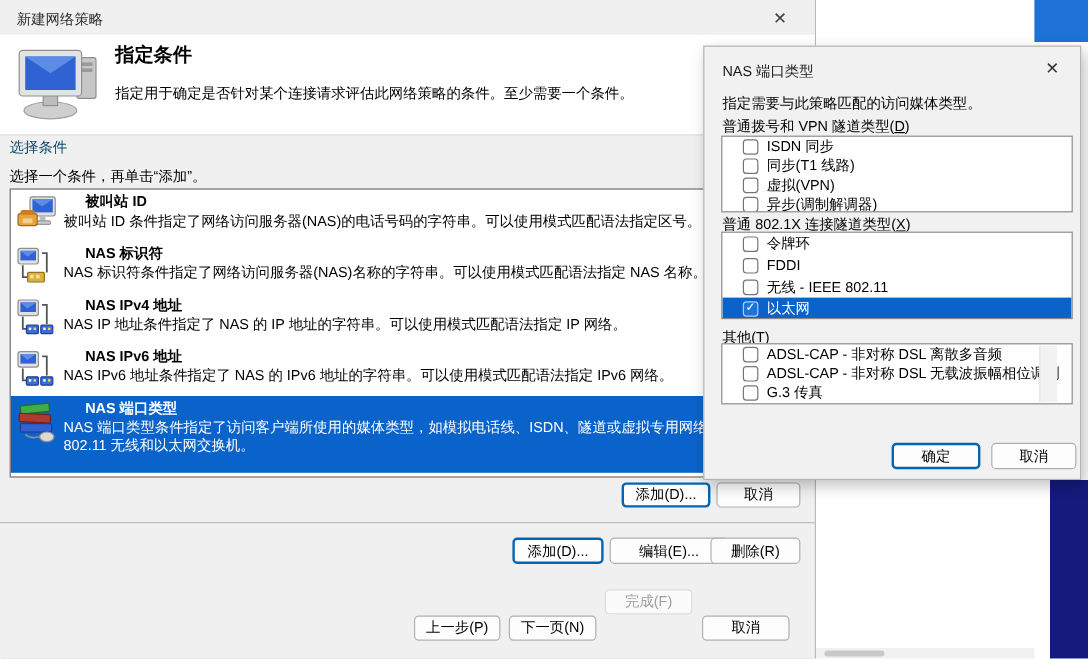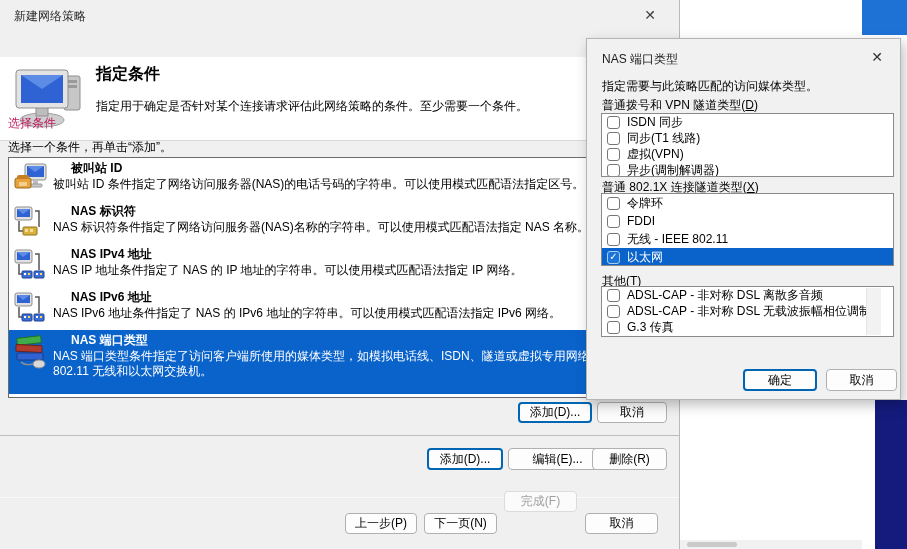--- a/index.html
+++ b/index.html
@@ -16,26 +16,26 @@
 
   
   .wizard { position:absolute; left:0; top:0; width:679px; height:549px; background:#f0f0f0;
             box-shadow:1px 0 0 #b9b9b9; }
   .wiz-titlebar { position:absolute; left:0; top:0; width:100%; height:29px; background:#f0f0f0; }
   .wiz-title { position:absolute; left:14px; top:8px; font-size:12px; color:#2b2b2b; }
   .wiz-close { position:absolute; left:634px; top:3px; width:32px; height:23px; display:flex;
                align-items:center; justify-content:center; font-size:14px; color:#404040; cursor:default; }
 
   .wiz-header { position:absolute; left:0; top:29px; width:100%; height:84px; background:#ffffff;
-                border-bottom:1px solid #d9d9d9;margin-top:28px; }
+                border-bottom:1px solid #d9d9d9; }
   .wiz-header-icon { position:absolute; left:12px; top:7px; }
   .wiz-h1 { position:absolute; left:96px; top:7px; font-size:16px; font-weight:bold; color:#000; }
   .wiz-desc { position:absolute; left:96px; top:41px; font-size:12px; color:#000; }
 
-  .sel-title { position:absolute; left:8px; top:115px; font-size:12px; color:#be185d; }
+  .sel-title { position:absolute; left:8px; top:115px; font-size:12px; color:#0c4a6e; }
   .sel-instruction { position:absolute; left:8px; top:139px; font-size:12px; color:#000; }
 
   .listbox { position:absolute; left:8px; top:157px; width:652px; height:241px; background:#fff;
              border:1px solid #6b6b6b; overflow:hidden; }
   .cond-row { display:flex; align-items:flex-start; height:43px; padding:3px 4px 0 4px; cursor:default; }
   .cond-row.tall { height:64px; }
   .cond-row.sel { background:#0a63cb; color:#fff; }
   .cond-icon { width:40px; flex:0 0 40px; padding-top:1px; }
   .cond-text { flex:1; overflow:hidden; }
   .cond-name { font-size:12px; font-weight:bold; line-height:14px; margin-bottom:2px;margin-left:18px; }
@@ -72,21 +72,21 @@
                align-items:center; justify-content:center; font-size:14px; color:#333; }
   .nas-instruction { position:absolute; left:15px; top:39px; font-size:12px; color:#000; }
   .nas-label { position:absolute; left:15px; font-size:12px; color:#000; }
   .nas-label u { text-decoration:underline; }
   .lbl1 { top:58px; } .lbl2 { top:140px; } .lbl3 { top:234px; }
   .nas-box { position:absolute; left:14px; width:293px; background:#fff; border:1px solid #8a8a8a;
              overflow:hidden; }
   .box1 { top:74px; height:64px; }
   .box2 { top:154px; height:73px; }
   .box3 { top:247px; height:51px; }
-  .nas-item { display:flex; align-items:center; padding-left:5px; gap:7px; font-size:12px; color:#000;
+  .nas-item { display:flex; align-items:center; padding-left:17px; gap:7px; font-size:12px; color:#000;
               height:16px; cursor:default; }
   .box2 .nas-item { height:18px; }
   .cb { width:13px; height:13px; flex:0 0 13px; background:#fff; border:1px solid #767676;
         border-radius:3px; display:flex; align-items:center; justify-content:center;
         font-size:10px; line-height:10px; color:transparent; }
   .nas-item.checked { background:#0a63cb; color:#fff; }
   .nas-item.checked .cb { background:#1b74d8; border-color:#a9cdf2; color:#fff; }
   .box3-scroll { position:absolute; right:12px; top:1px; bottom:1px; width:15px; background:#f2f2f2;
                  border-left:1px solid #e4e4e4; }
   .nas-ok     { left:156px; top:330px; width:74px; height:22px; }

